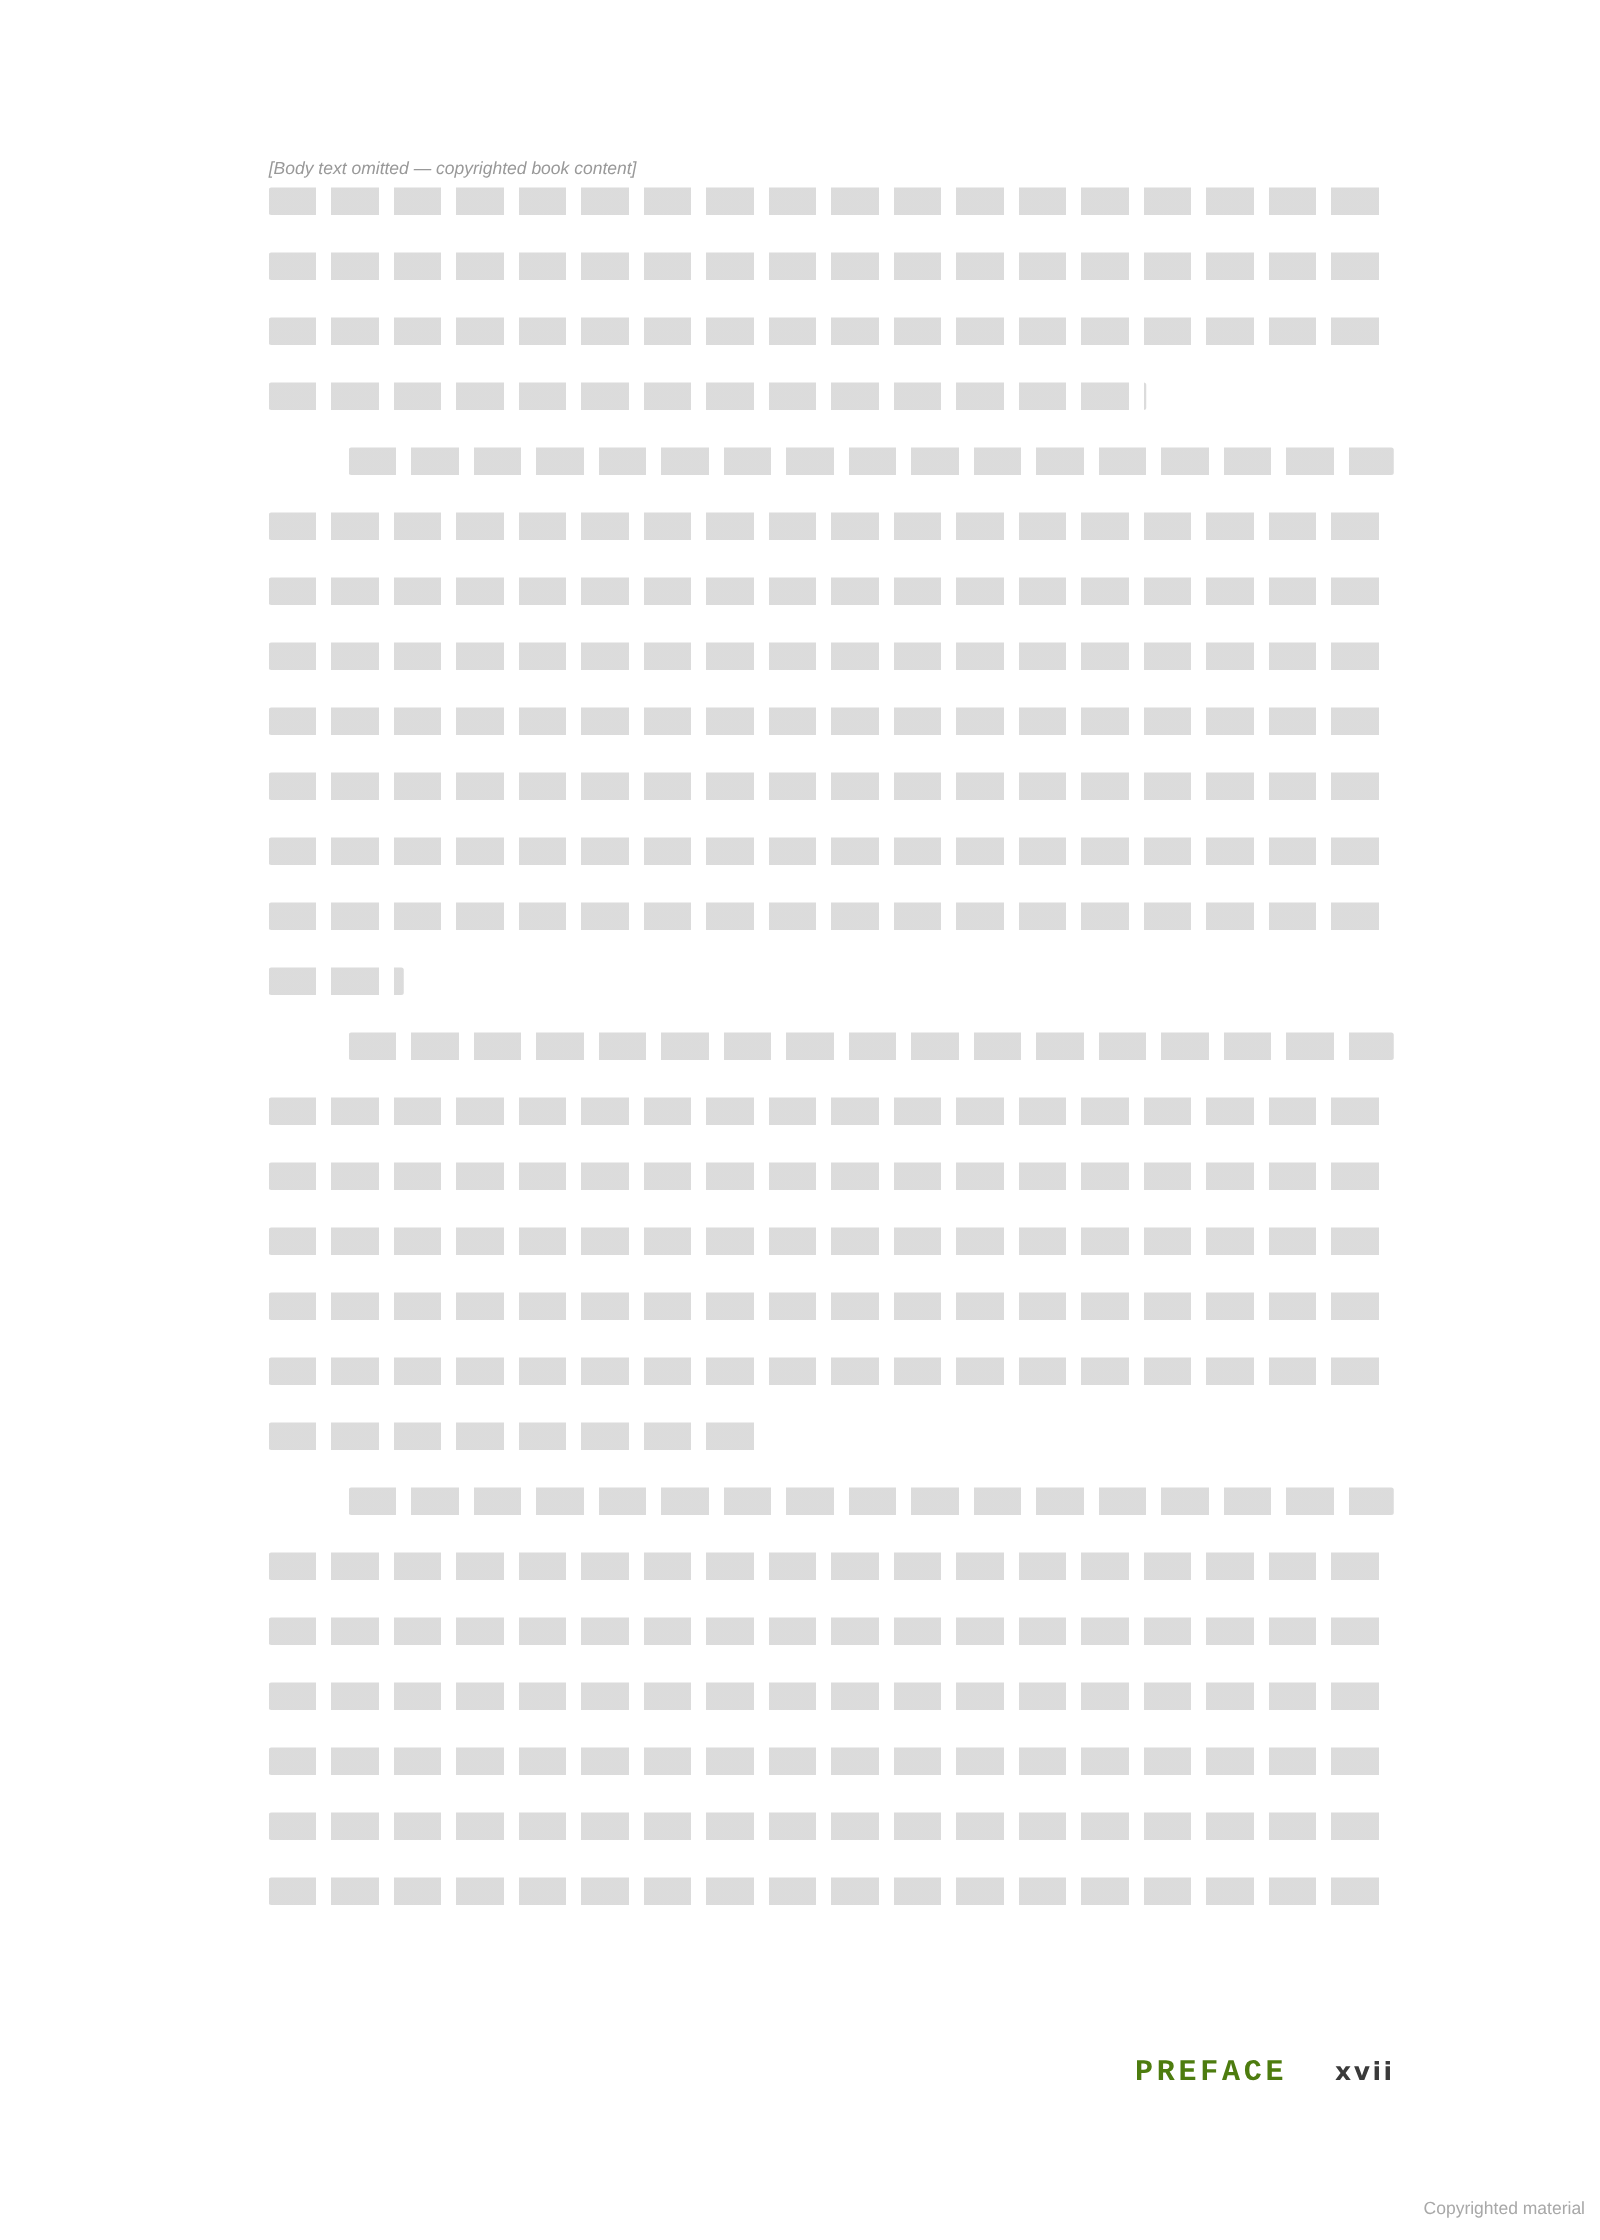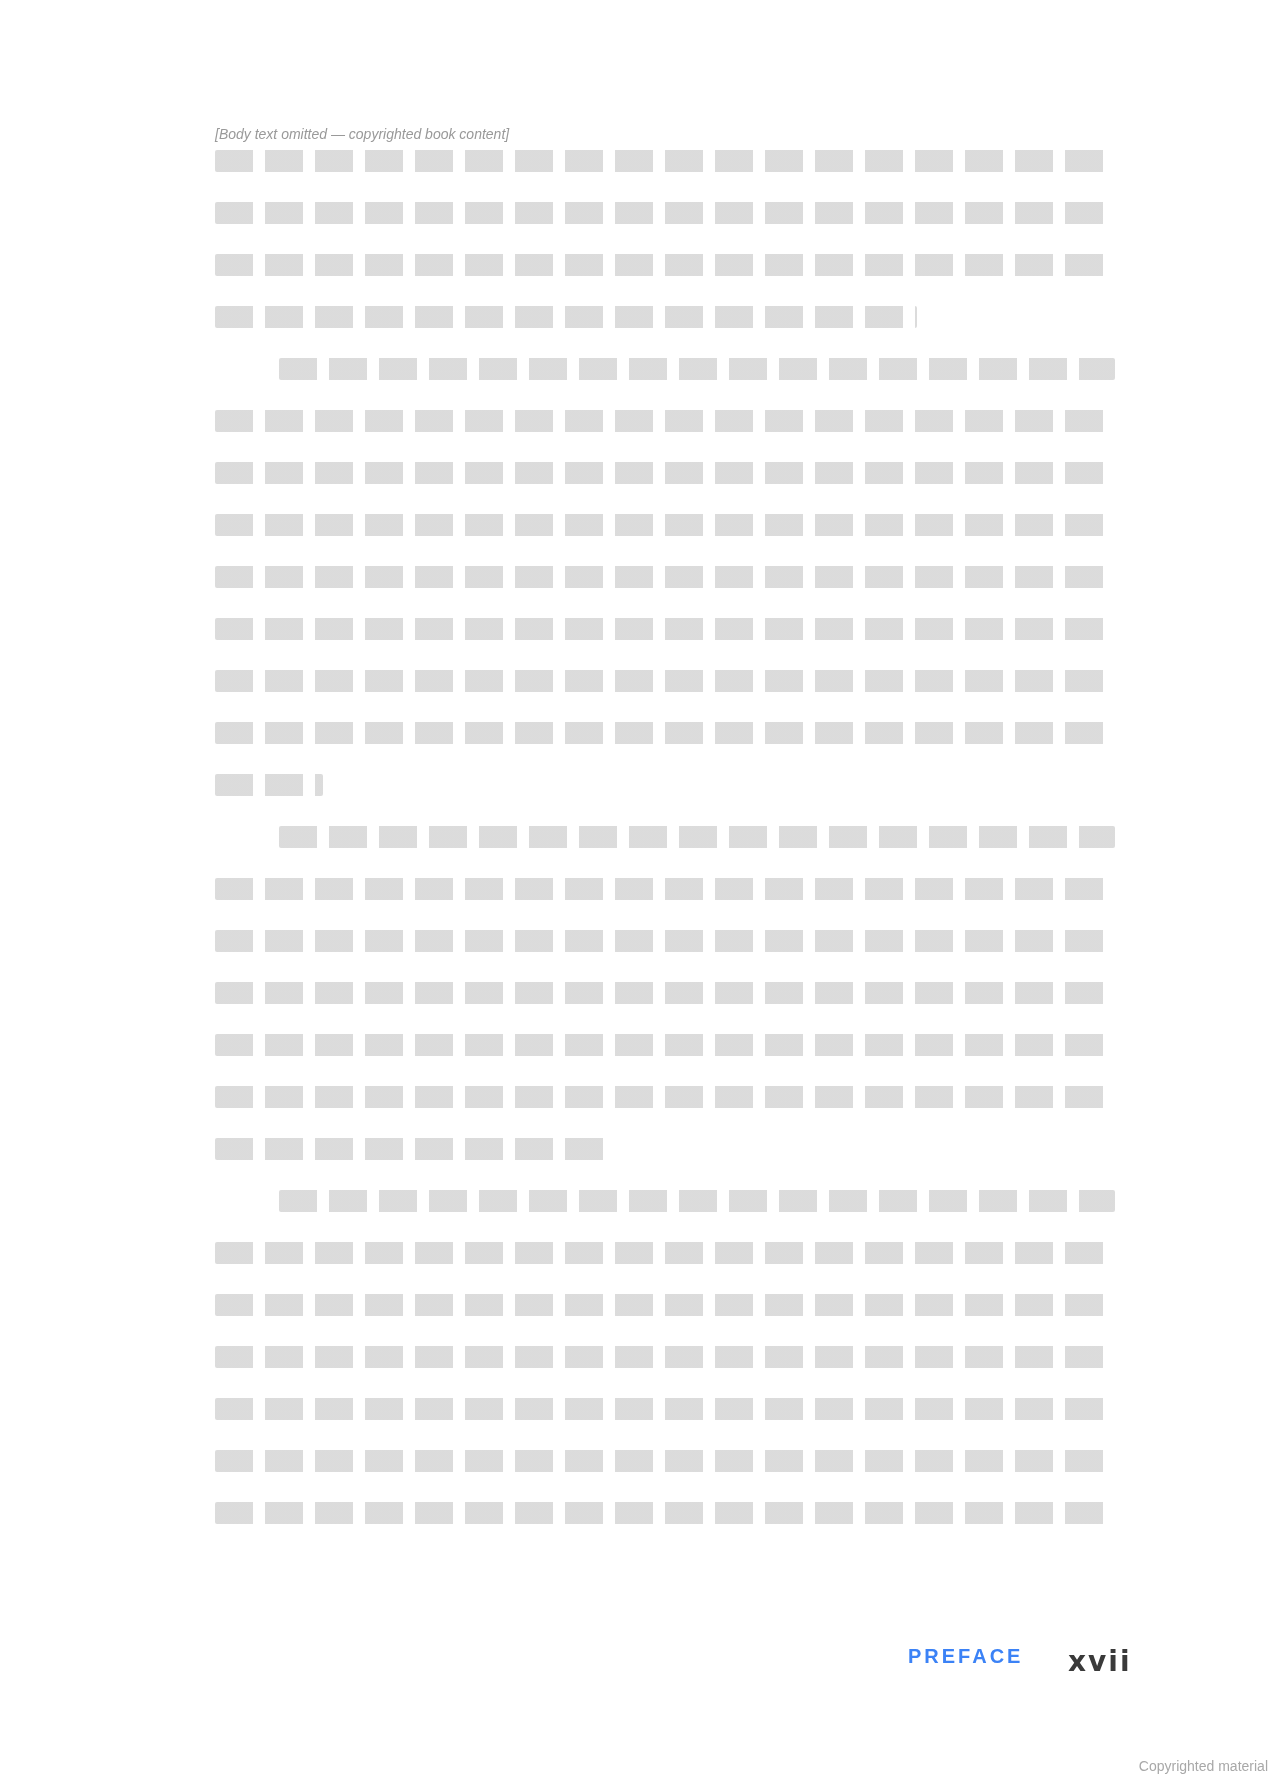--- a/index.html
+++ b/index.html
@@ -53,33 +53,33 @@
       font-family: "Liberation Sans", "DejaVu Sans", sans-serif;
       font-size: 14px;
       color: #999999;
       font-style: italic;
       margin-top: 36px;
     }
     .running-head {
       position: absolute;
       top: 1645px;
       left: 908px;
-      font-family: Liberation Sans, sans-serif;
+      font-family: Liberation Mono, monospace;
       font-weight: bold;
-      font-size: 20px;
+      font-size: 24px;
       letter-spacing: 3px;
-      color: #3b82f6;
+      color: #4d7c0f;
     }
     .page-number {
       position: absolute;
       top: 1645px;
       left: 1068px;
       font-family: "DejaVu Sans", "Liberation Sans", sans-serif;
       font-weight: bold;
-      font-size: 28px;
+      font-size: 20px;
       letter-spacing: 2px;
       color: #3a3a3a;
     }
     .watermark {
       position: absolute;
       top: 1758px;
       right: 12px;
       font-family: "Liberation Sans", "DejaVu Sans", sans-serif;
       font-size: 14px;
       color: #a8a8a8;

